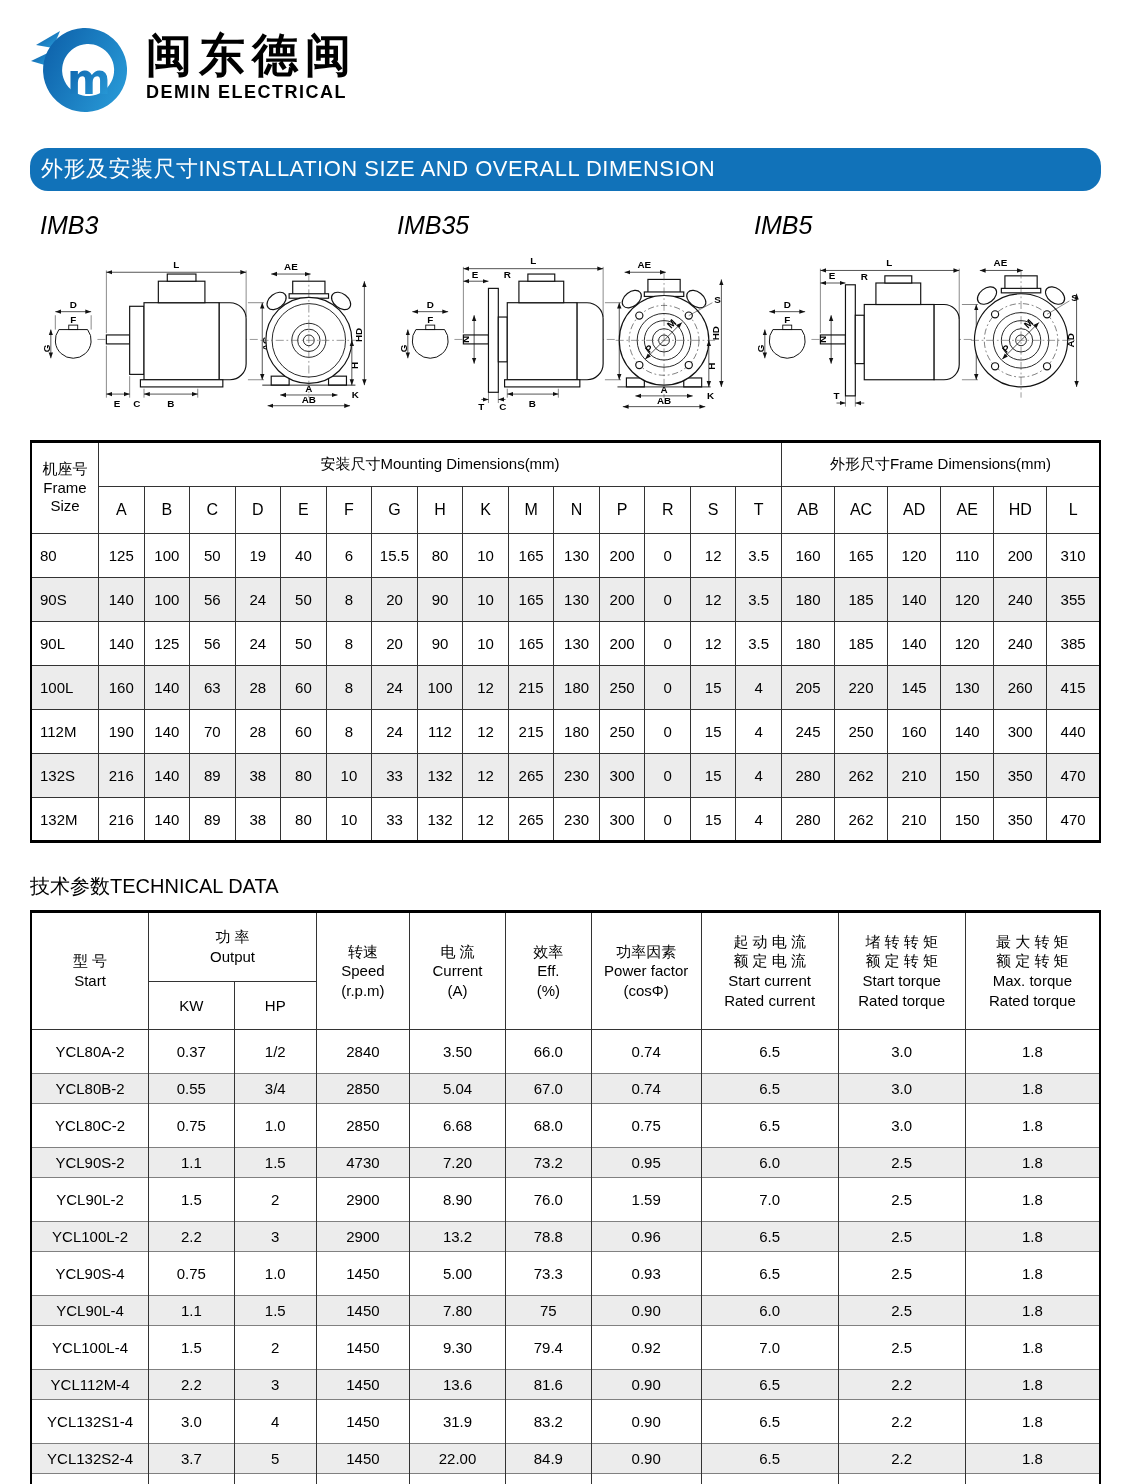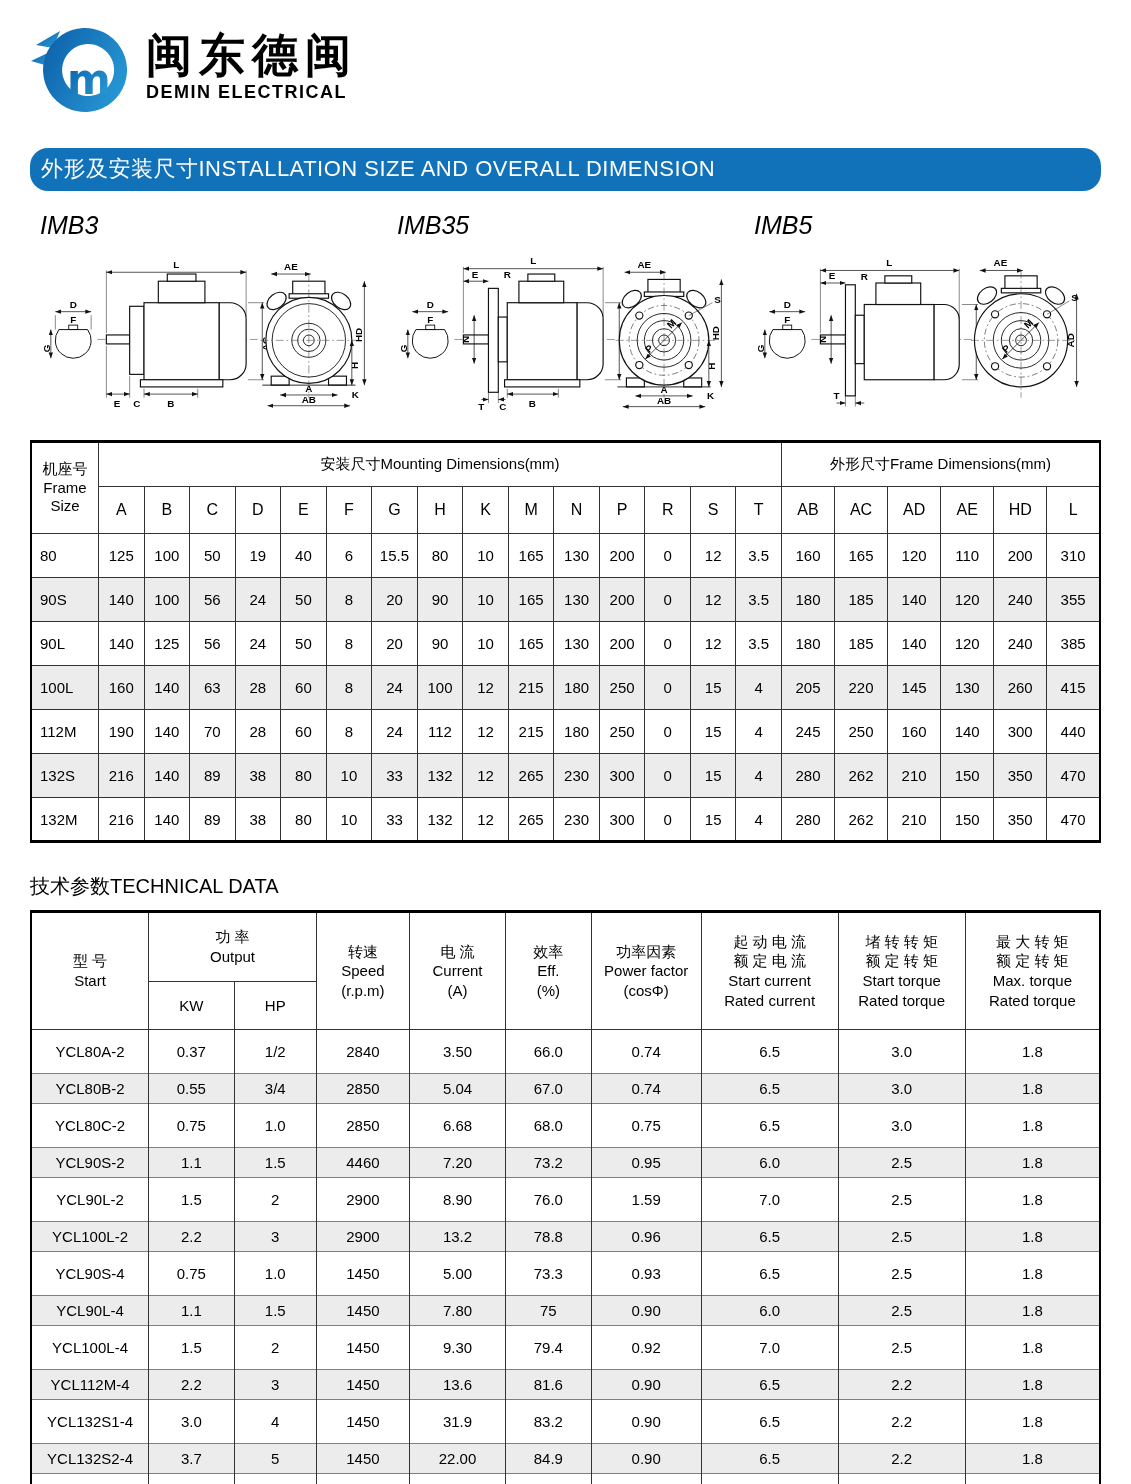--- a/index.html
+++ b/index.html
@@ -626,21 +626,21 @@
           <td>68.0</td>
           <td>0.75</td>
           <td>6.5</td>
           <td>3.0</td>
           <td>1.8</td>
         </tr>
         <tr class="shade">
           <td>YCL90S-2</td>
           <td>1.1</td>
           <td>1.5</td>
-          <td>4460</td>
+          <td>4730</td>
           <td>7.20</td>
           <td>73.2</td>
           <td>0.95</td>
           <td>6.0</td>
           <td>2.5</td>
           <td>1.8</td>
         </tr>
         <tr class="tall">
           <td>YCL90L-2</td>
           <td>1.5</td>

